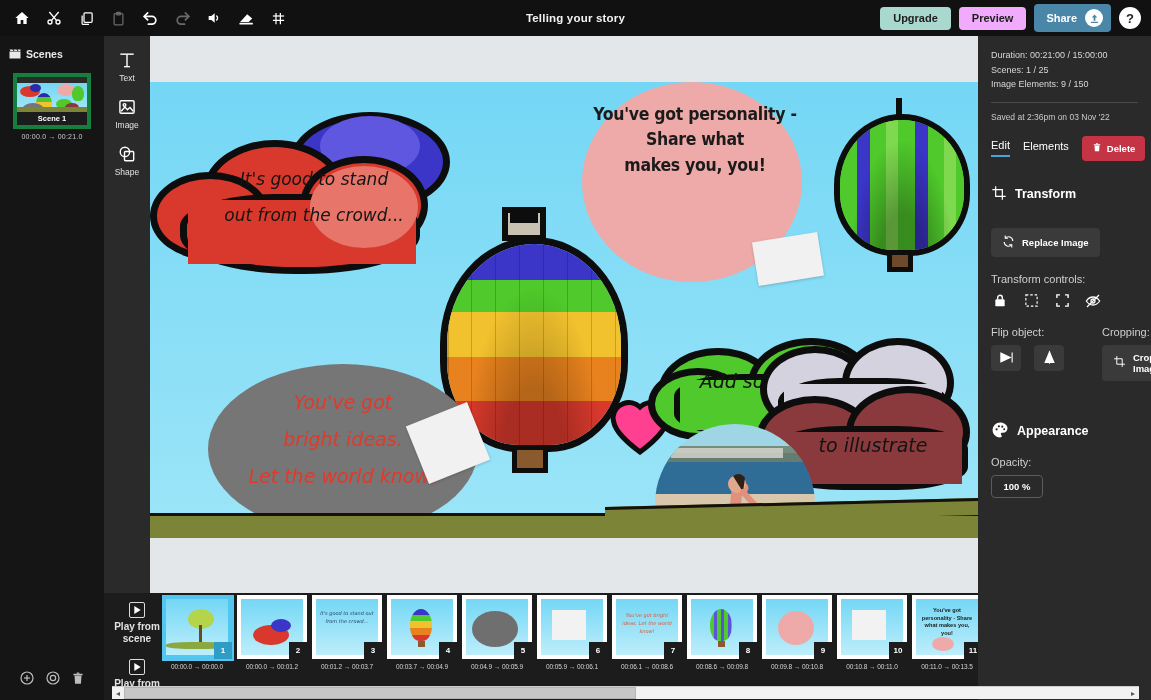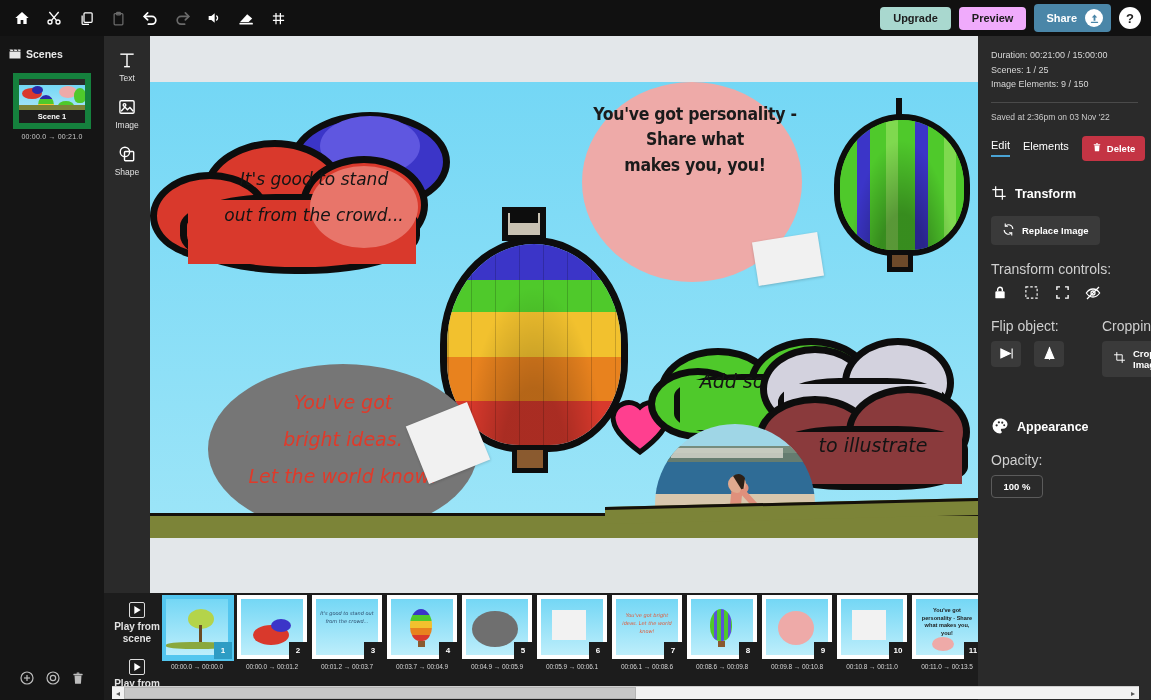--- a/index.html
+++ b/index.html
@@ -29,21 +29,21 @@
     display:flex; align-items:center; justify-content:center; }
   .help-ic { width:22px; height:22px; border-radius:50%; background:#ffffff; color:#1d1d1d;
     display:flex; align-items:center; justify-content:center; font-size:13px; font-weight:bold;
     cursor:pointer; }
 
   
   #scenes { position:absolute; left:0; top:36px; width:104px; height:664px; background:#151515; }
   .scenes-head { display:flex; align-items:center; gap:5px; padding:9px 0 8px 9px; }
   .scenes-head .lbl { font-size:10.5px; font-weight:bold; color:#e8e8e8; }
   .scene-card { margin:2px auto 0; width:78px; }
-  .scene-thumb { width:78px; height:56px; border:6px solid #15803d; background:#2b2b2b;
+  .scene-thumb { width:78px; height:56px; border:4px solid #15803d; background:#2b2b2b;
     position:relative; overflow:hidden; cursor:pointer; }
   .scene-badge { position:absolute; left:0; right:0; bottom:0; height:13px; background:#1c1c1c;
     color:#fff; font-size:7.5px; font-weight:bold; display:flex; align-items:center;
     justify-content:center; }
   .scene-time { text-align:center; font-size:7px; color:#c9c9c9; margin-top:4px; letter-spacing:.2px; }
   .scene-add { position:absolute; left:0; bottom:0; width:104px; height:40px; display:flex;
     align-items:center; justify-content:space-around; padding:0 14px; }
   .scene-add .ic { color:#bdbdbd; cursor:pointer; }
 
   
@@ -81,21 +81,21 @@
   .tab { font-size:11px; color:#ffffff; padding-bottom:4px; cursor:pointer; }
   .tab.active { border-bottom:2px solid #4aa3d4; }
   .btn-delete { margin-left:auto; background:#c43444; color:#fff; font-size:9.5px;
     font-weight:bold; border-radius:4px; padding:6px 10px; display:flex; align-items:center;
     gap:5px; cursor:pointer; }
   .panel-sec { margin-top:24px; }
   .sec-head { display:flex; align-items:center; gap:8px; color:#ffffff; font-size:12.5px;
     font-weight:bold; }
   .wbtn { background:#3a3a3a; color:#ffffff; font-size:9.5px; font-weight:bold; border-radius:4px;
     padding:7px 11px; display:inline-flex; align-items:center; gap:7px; cursor:pointer; }
-  .flabel { font-size:14px; color:#cfcfcf; margin:16px 0 7px; }
+  .flabel { font-size:11px; color:#cfcfcf; margin:16px 0 7px; }
   .icrow { display:flex; gap:13px; }
   .icbtn { color:#ffffff; cursor:pointer; display:flex; align-items:center; justify-content:center;
     width:18px; height:18px; }
   .sqbtn { width:30px; height:26px; background:#3a3a3a; border-radius:4px; display:flex;
     align-items:center; justify-content:center; color:#fff; cursor:pointer; }
   .opacity-box { width:52px; background:#2a2a2a; border:1px solid #5b5b5b; border-radius:4px;
     font-size:9.5px; font-weight:bold; color:#ffffff; padding:5px 6px; text-align:center; }
 
   
   #timeline { position:absolute; left:104px; top:593px; width:874px; height:107px;
@@ -186,20 +186,21 @@
         </div>
       <div class="tb-ic">
         <svg width="15" height="15" viewBox="0 0 24 24" fill="none" stroke="currentColor" stroke-width="2">
             <line x1="3" y1="8" x2="21" y2="8"></line>
             <line x1="3" y1="15" x2="21" y2="15"></line>
             <line x1="8" y1="3" x2="8" y2="21"></line>
             <line x1="15" y1="3" x2="15" y2="21"></line>
           </svg>
         </div>
     </div>
+    <div id="doc-title">Telling your story</div>
     <div class="tb-right">
       <div class="btn btn-upgrade">Upgrade</div>
       <div class="btn btn-preview">Preview</div>
       <div class="btn btn-share">
         <span>Share</span>
         <span class="share-ic">
           <svg width="11" height="11" viewBox="0 0 24 24" fill="currentColor">
               <path d="M12 3 6 10h4v7h4v-7h4z"></path>
               <rect x="4" y="19" width="16" height="2.6" rx="1"></rect>
             </svg>
@@ -454,21 +455,21 @@
 
     <div class="panel-sec">
       <div class="sec-head">
         <span>
           <svg width="16" height="16" viewBox="0 0 24 24" fill="none" stroke="currentColor" stroke-width="1.8">
               <path d="M7 2v15h15"></path>
               <path d="M2 7h15v15"></path>
             </svg></span>
         <span>Transform</span>
       </div>
-      <div class="wbtn" style="margin-top:12px;">
+      <div class="wbtn" style="margin-top:24px;">
         <span>
           <svg width="13" height="13" viewBox="0 0 24 24" fill="none" stroke="currentColor" stroke-width="2">
               <path d="M20 11a8 8 0 0 0-14-5"></path>
               <polyline points="6,1 6,6 11,6"></polyline>
               <path d="M4 13a8 8 0 0 0 14 5"></path>
               <polyline points="18,23 18,18 13,18"></polyline>
             </svg></span>
         <span>Replace Image</span>
       </div>
 

